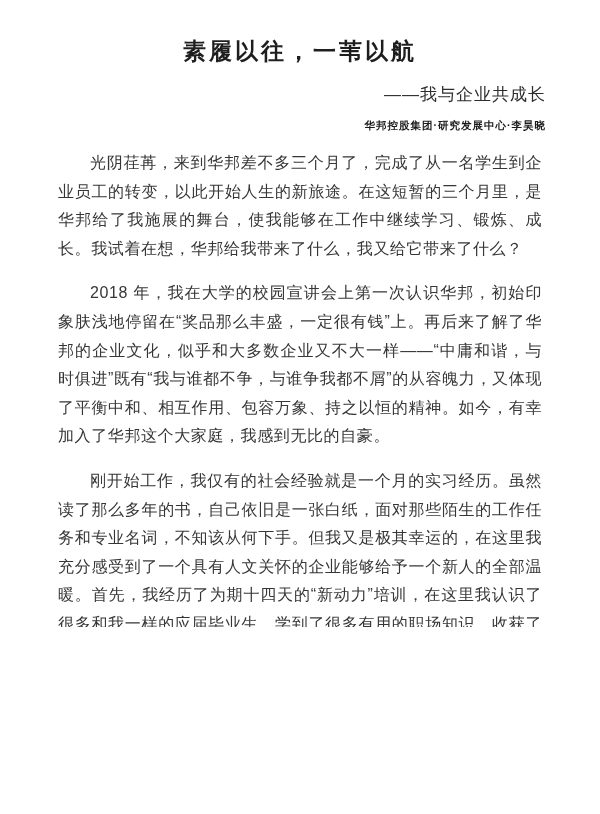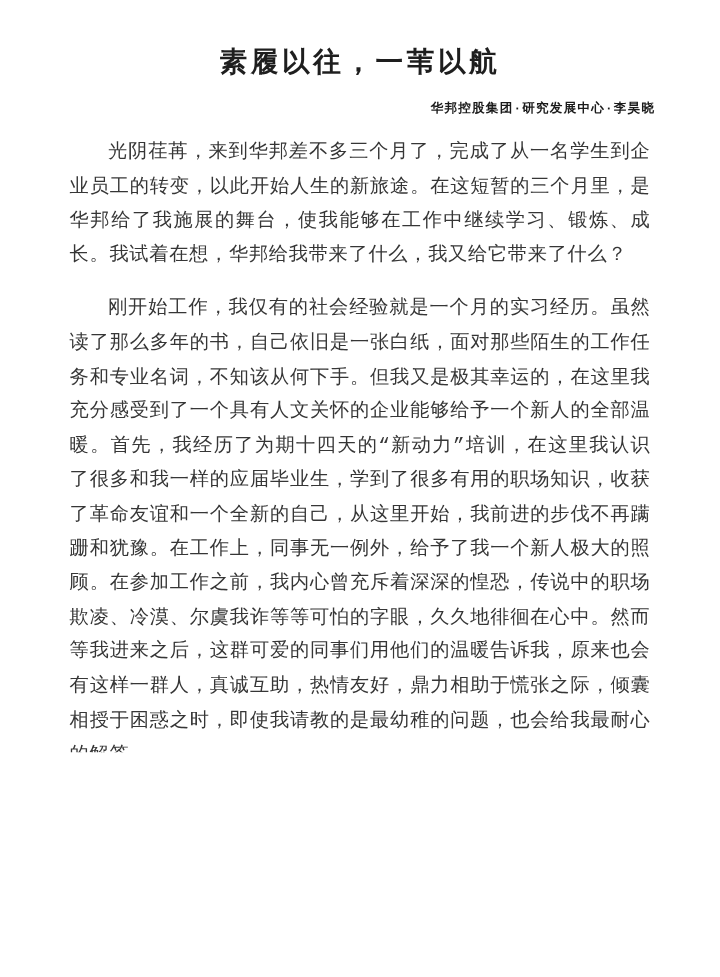--- a/index.html
+++ b/index.html
@@ -8,21 +8,21 @@
     background: #ffffff;
   }
   .page {
     position: relative;
     width: 600px;
     height: 627px;
     box-sizing: border-box;
     background: #ffffff;
     padding: 26px 42px 0 42px;
     overflow: hidden;
-    font-family: Liberation Mono, monospace;
+    font-family: Liberation Sans, sans-serif;
   }
   .title {
     margin: 10px 0 16px 0;
     text-align: center;
     font-size: 23px;
     font-weight: bold;
     letter-spacing: 3px;
     color: #1e1e1e;
   }
   .subtitle {
@@ -50,20 +50,22 @@
     text-align: justify;
     color: #363636;
   }
 </style>
 </head>
 <body>
 
 <div class="page">
   <h1 class="title">素履以往，一苇以航</h1>
 
+  <div class="subtitle">——我与企业共成长</div>
 
   <div class="byline">华邦控股集团·研究发展中心·李昊晓</div>
 
   <div class="body-text">
     <p>光阴荏苒，来到华邦差不多三个月了，完成了从一名学生到企业员工的转变，以此开始人生的新旅途。在这短暂的三个月里，是华邦给了我施展的舞台，使我能够在工作中继续学习、锻炼、成长。我试着在想，华邦给我带来了什么，我又给它带来了什么？</p>
+    <p>2018 年，我在大学的校园宣讲会上第一次认识华邦，初始印象肤浅地停留在“奖品那么丰盛，一定很有钱”上。再后来了解了华邦的企业文化，似乎和大多数企业又不大一样——“中庸和谐，与时俱进”既有“我与谁都不争，与谁争我都不屑”的从容魄力，又体现了平衡中和、相互作用、包容万象、持之以恒的精神。如今，有幸加入了华邦这个大家庭，我感到无比的自豪。</p>
     <p>刚开始工作，我仅有的社会经验就是一个月的实习经历。虽然读了那么多年的书，自己依旧是一张白纸，面对那些陌生的工作任务和专业名词，不知该从何下手。但我又是极其幸运的，在这里我充分感受到了一个具有人文关怀的企业能够给予一个新人的全部温暖。首先，我经历了为期十四天的“新动力”培训，在这里我认识了很多和我一样的应届毕业生，学到了很多有用的职场知识，收获了革命友谊和一个全新的自己，从这里开始，我前进的步伐不再蹒跚和犹豫。在工作上，同事无一例外，给予了我一个新人极大的照顾。在参加工作之前，我内心曾充斥着深深的惶恐，传说中的职场欺凌、冷漠、尔虞我诈等等可怕的字眼，久久地徘徊在心中。然而等我进来之后，这群可爱的同事们用他们的温暖告诉我，原来也会有这样一群人，真诚互助，热情友好，鼎力相助于慌张之际，倾囊相授于困惑之时，即使我请教的是最幼稚的问题，也会给我最耐心的解答。</p>
   </div>
 </div>
 
 </body></html>

